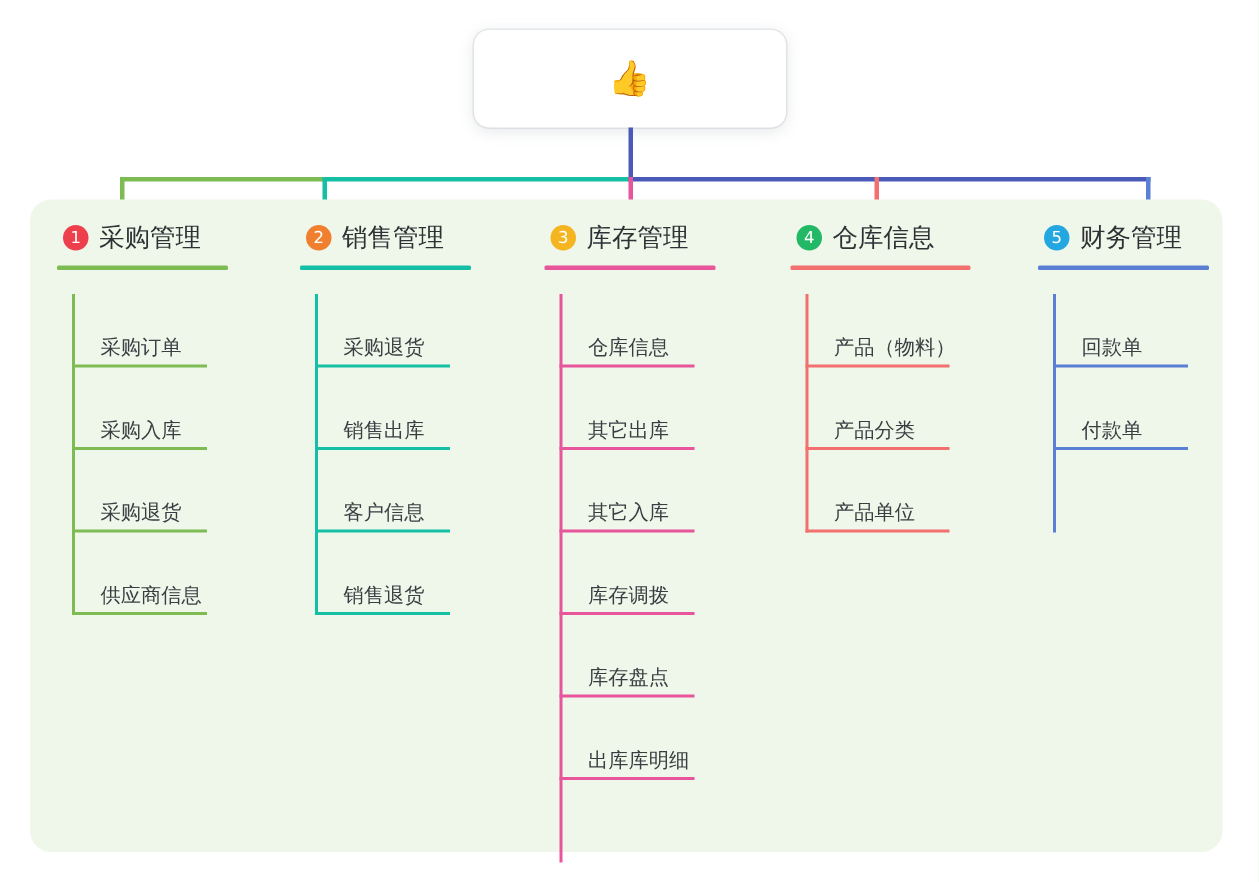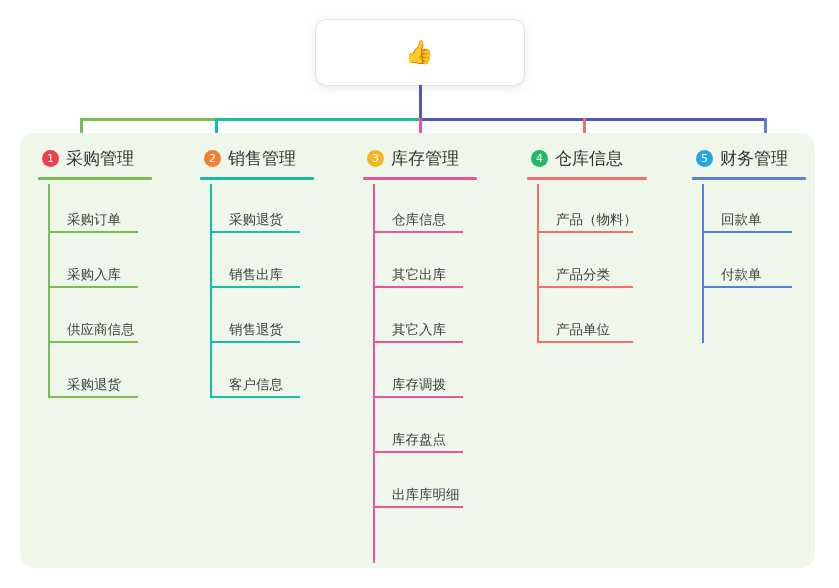--- a/index.html
+++ b/index.html
@@ -37,21 +37,21 @@
   .col{position:absolute;top:146px;}
   .col-head{display:flex;align-items:center;gap:7px;height:24px;padding-left:4px;}
   .badge{
     width:17px;height:17px;border-radius:50%;
     color:#fff;font-size:11px;line-height:17px;text-align:center;
     flex:0 0 auto;font-family:"DejaVu Sans",sans-serif;
   }
   .col-title{font-size:17px;color:#2f3134;white-space:nowrap;}
   .col-rule{height:3px;margin-top:7px;border-radius:1px;}
 
-  .items{position:relative;margin-top:4px;}
+  .items{position:relative;margin-top:16px;}
   .spine{position:absolute;left:10px;top:0;width:2px;}
   .item{position:relative;height:55px;}
   .item-label{
     position:absolute;left:29px;bottom:10px;
     font-size:13.5px;color:#3a3d42;white-space:nowrap;
   }
   .item-rule{position:absolute;left:10px;bottom:6px;height:2px;}
 </style>
 </head>
 <body>
@@ -89,25 +89,25 @@
           <div class="spine" style="background: rgb(124, 188, 82); height: 214px;"></div>
           <div class="item">
             <span class="item-label">采购订单</span>
             <div class="item-rule" style="background: rgb(124, 188, 82); width: 90px;"></div>
           </div>
           <div class="item">
             <span class="item-label">采购入库</span>
             <div class="item-rule" style="background: rgb(124, 188, 82); width: 90px;"></div>
           </div>
           <div class="item">
+            <span class="item-label">采购退货</span>
+            <div class="item-rule" style="background: rgb(124, 188, 82); width: 90px;"></div>
+          </div>
+          <div class="item">
             <span class="item-label">供应商信息</span>
-            <div class="item-rule" style="background: rgb(124, 188, 82); width: 90px;"></div>
-          </div>
-          <div class="item">
-            <span class="item-label">采购退货</span>
             <div class="item-rule" style="background: rgb(124, 188, 82); width: 90px;"></div>
           </div>
         </div>
       </div>
       <div class="col" style="left: 200px; width: 128px;">
         <div class="col-head">
           <span class="badge" style="background: rgb(240, 128, 48);">2</span>
           <span class="col-title">销售管理</span>
         </div>
         <div class="col-rule" style="background: rgb(20, 191, 165); width: 114px;"></div>
@@ -115,25 +115,25 @@
           <div class="spine" style="background: rgb(20, 191, 165); height: 214px;"></div>
           <div class="item">
             <span class="item-label">采购退货</span>
             <div class="item-rule" style="background: rgb(20, 191, 165); width: 90px;"></div>
           </div>
           <div class="item">
             <span class="item-label">销售出库</span>
             <div class="item-rule" style="background: rgb(20, 191, 165); width: 90px;"></div>
           </div>
           <div class="item">
+            <span class="item-label">客户信息</span>
+            <div class="item-rule" style="background: rgb(20, 191, 165); width: 90px;"></div>
+          </div>
+          <div class="item">
             <span class="item-label">销售退货</span>
-            <div class="item-rule" style="background: rgb(20, 191, 165); width: 90px;"></div>
-          </div>
-          <div class="item">
-            <span class="item-label">客户信息</span>
             <div class="item-rule" style="background: rgb(20, 191, 165); width: 90px;"></div>
           </div>
         </div>
       </div>
       <div class="col" style="left: 363px; width: 128px;">
         <div class="col-head">
           <span class="badge" style="background: rgb(245, 181, 33);">3</span>
           <span class="col-title">库存管理</span>
         </div>
         <div class="col-rule" style="background: rgb(232, 85, 155); width: 114px;"></div>

